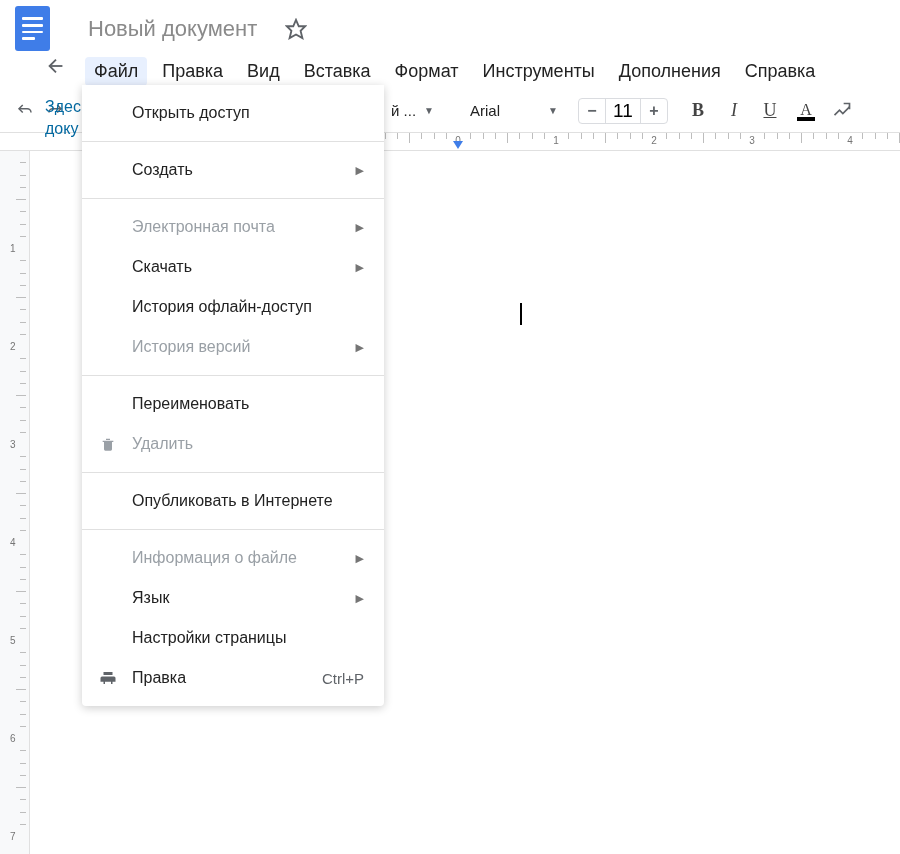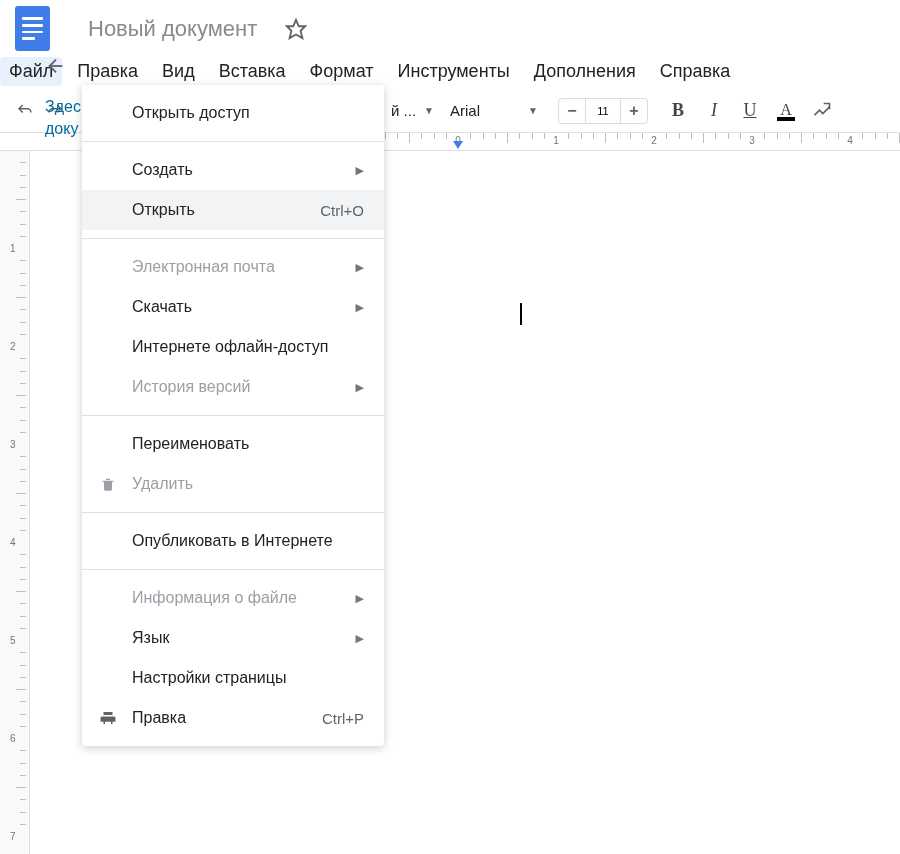--- a/index.html
+++ b/index.html
@@ -10,35 +10,35 @@
 .docs-icon { width: 35px; height: 45px; background: #3f7de8; border-radius: 3px; display: flex; flex-direction: column; justify-content: center; align-items: center; padding: 9px 7px; }
 .docs-icon .line { background: #fff; height: 3px; margin: 2px 0; border-radius: 1px; }
 .docs-icon .line:nth-child(1) { width: 100%; }
 .docs-icon .line:nth-child(2) { width: 100%; }
 .docs-icon .line:nth-child(3) { width: 100%; }
 .docs-icon .line:nth-child(4) { width: 60%; align-self: flex-start; }
 .doc-title { font-size: 22px; color: #8a8a8a; margin-left: 38px; }
 .star { margin-left: 28px; font-size: 22px; color: #5f6368; cursor: pointer; }
 
 
-.menubar { display: flex; align-items: center; height: 28px; }
+.menubar { display: flex; align-items: center; padding-left: 85px; height: 28px; }
 .menubar .mitem { font-size: 18px; color: #222; padding: 4px 9px; cursor: pointer; }
 .menubar .mitem.active { background: #e8f0fe; border-radius: 4px; }
 .menubar .mitem + .mitem { margin-left: 6px; }
 
 
 .toolbar { height: 44px; border-bottom: 1px solid #e0e0e0; margin-top: 4px; display: flex; align-items: center; padding-left: 10px; position: relative; }
 .tbtn { width: 30px; height: 30px; display: flex; align-items: center; justify-content: center; cursor: pointer; color: #5f6368; }
 .tb-right { position: absolute; left: 385px; display: flex; align-items: center; gap: 4px; }
 .tb-drop { display: flex; align-items: center; font-size: 15px; color: #222; cursor: pointer; padding: 0 6px; }
 .tb-drop .arr { margin-left: 8px; color: #5f6368; font-size: 10px; }
 .font-box { width: 100px; }
 .size-group { display: flex; align-items: center; border: 1px solid #dadce0; border-radius: 4px; height: 26px; margin-left: 10px; }
 .size-group .sbtn { width: 26px; height: 24px; display: flex; align-items: center; justify-content: center; cursor: pointer; color: #5f6368; font-size: 16px; font-weight: bold; }
-.size-group .sval { width: 36px; text-align: center; font-size: 11px; border-left: 1px solid #dadce0; border-right: 1px solid #dadce0; height: 24px; line-height: 24px; }
+.size-group .sval { width: 36px; text-align: center; font-size: 19px; border-left: 1px solid #dadce0; border-right: 1px solid #dadce0; height: 24px; line-height: 24px; }
 .fmt { margin-left: 14px; display: flex; align-items: center; gap: 12px; }
 .fmt .f { width: 24px; height: 24px; display: flex; align-items: center; justify-content: center; cursor: pointer; color: #444; font-size: 18px; font-family: "Times New Roman", serif; }
 .fmt .bold { font-weight: bold; }
 .fmt .ital { font-style: italic; }
 .fmt .under { text-decoration: underline; }
 .fmt .color { flex-direction: column; font-size: 16px; }
 .fmt .color .bar { width: 18px; height: 4px; background: #000; margin-top: -2px; }
 .fmt .hl svg { width: 20px; height: 20px; }
 
 
@@ -114,21 +114,21 @@
     <svg width="18" height="18" viewBox="0 0 24 24" fill="none" stroke="#5f6368" stroke-width="2">
         <path d="M15 14l5-5-5-5"></path>
         <path d="M20 9H9a5 5 0 00-5 5v0"></path>
       </svg>
   </div>
   <div class="tb-right">
     <div class="tb-drop">
       <span>й ...</span>
       <span class="arr">▼</span>
     </div>
-    <div class="tb-drop font-box" style="">
+    <div class="tb-drop font-box" style="margin-left:20px">
       <span>Arial</span>
       <span class="arr" style="margin-left:auto">▼</span>
     </div>
     <div class="size-group">
       <div class="sbtn">−</div>
       <div class="sval">11</div>
       <div class="sbtn">+</div>
     </div>
     <div class="fmt">
       <div class="f bold">B</div>
@@ -272,35 +272,31 @@
 
 <div class="dropdown" id="file-menu">
     <div class="ditem">
       <span>Открыть доступ</span>
     </div>
     <hr>
     <div class="ditem">
       <span>Создать</span>
       <span class="sub">▶</span>
     </div>
-    <div class="ditem hover">
-      <span>Открыть</span>
-      <span class="kbd">Ctrl+O</span>
-    </div>
     <hr>
     <div class="ditem disabled">
       <span>Электронная почта</span>
       <span class="sub">▶</span>
     </div>
     <div class="ditem">
       <span>Скачать</span>
       <span class="sub">▶</span>
     </div>
     <div class="ditem">
-      <span>Интернете офлайн-доступ</span>
+      <span>История офлайн-доступ</span>
     </div>
     <div class="ditem disabled">
       <span>История версий</span>
       <span class="sub">▶</span>
     </div>
     <hr>
     <div class="ditem">
       <span>Переименовать</span>
     </div>
     <div class="ditem disabled">

